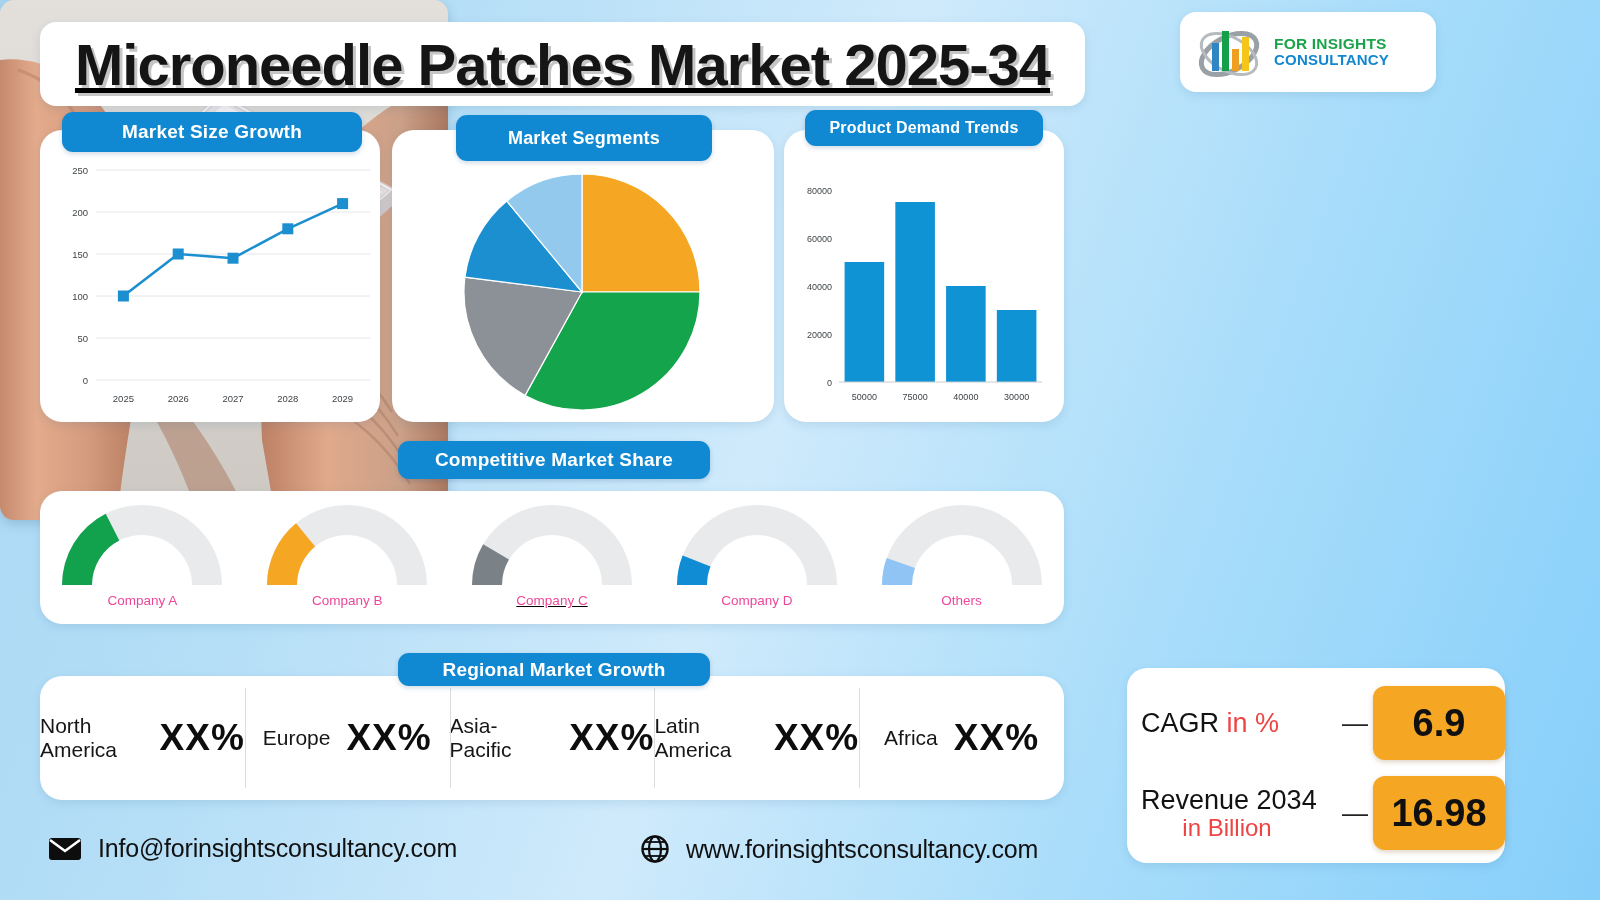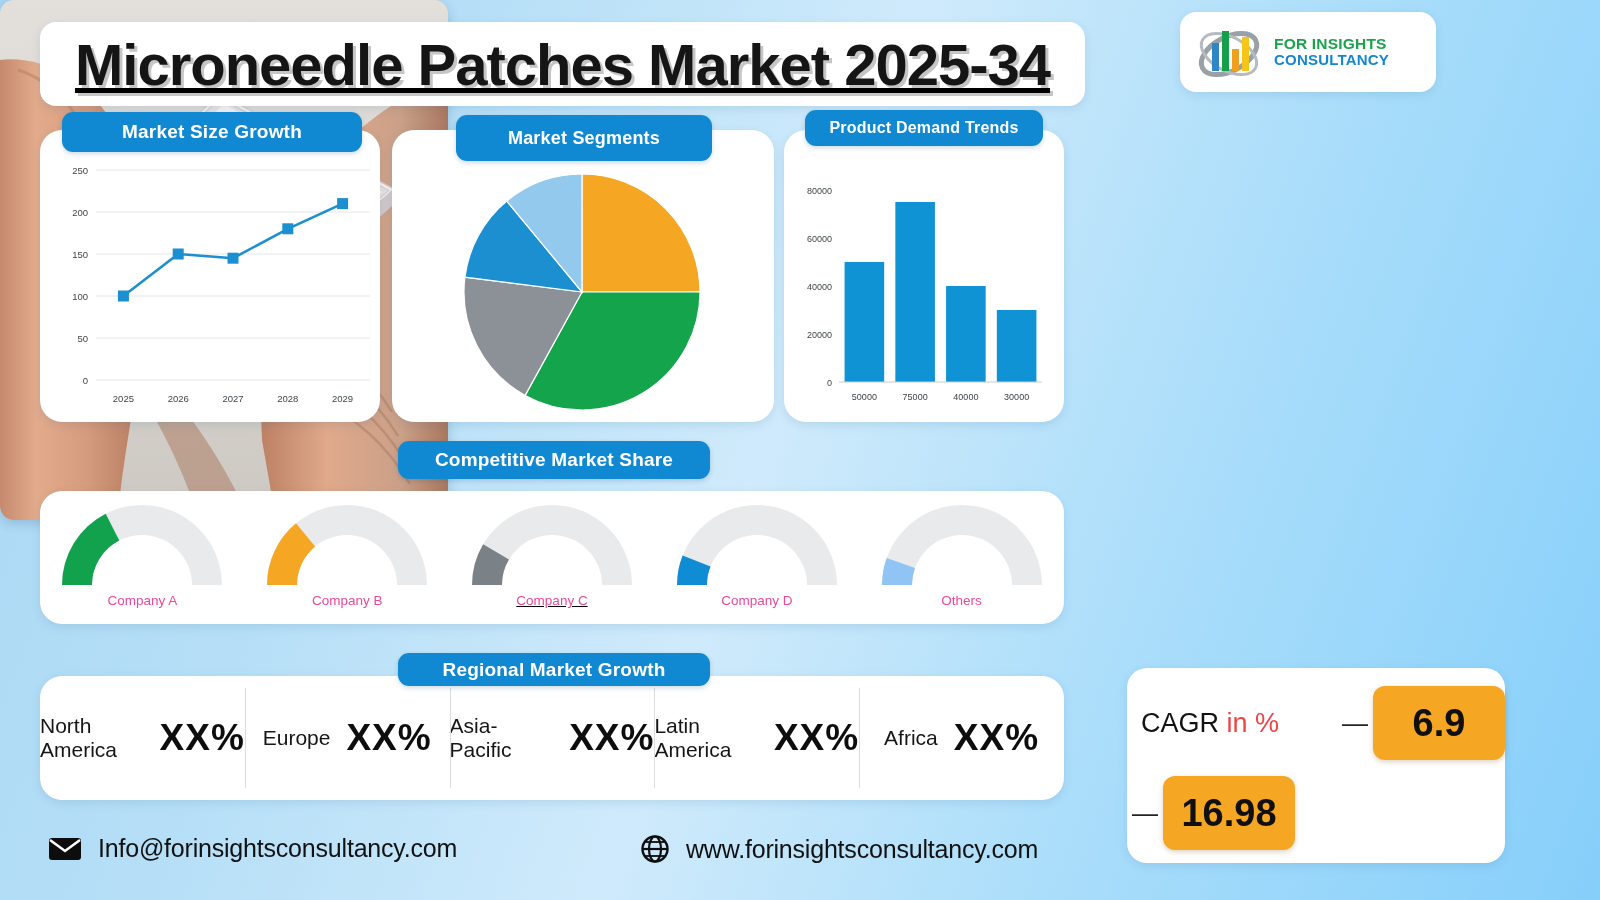--- a/index.html
+++ b/index.html
@@ -355,20 +355,24 @@
 
   <div class="card" id="card-kpi">
     <div class="kpi-row r1">
       <div class="kpi-label">
         <div class="main"><span>CAGR</span> <span class="red">in %</span></div>
       </div>
       <div class="kpi-dash">—</div>
       <div class="kpi-value">6.9</div>
     </div>
     <div class="kpi-row r2">
+      <div class="kpi-label">
+        <div class="main">Revenue 2034</div>
+        <div class="sub">in Billion</div>
+      </div>
       <div class="kpi-dash">—</div>
       <div class="kpi-value">16.98</div>
     </div>
   </div>
 
   <div id="footer">
     <div class="foot-item" id="foot-email">
       <svg width="34" height="26" viewBox="0 0 34 26">
         <rect x="1" y="2" width="32" height="22" rx="3" fill="#0d0d0d"></rect>
         <path d="M2,4 L17,15 L32,4" fill="none" stroke="#ffffff" stroke-width="2.6"></path>

